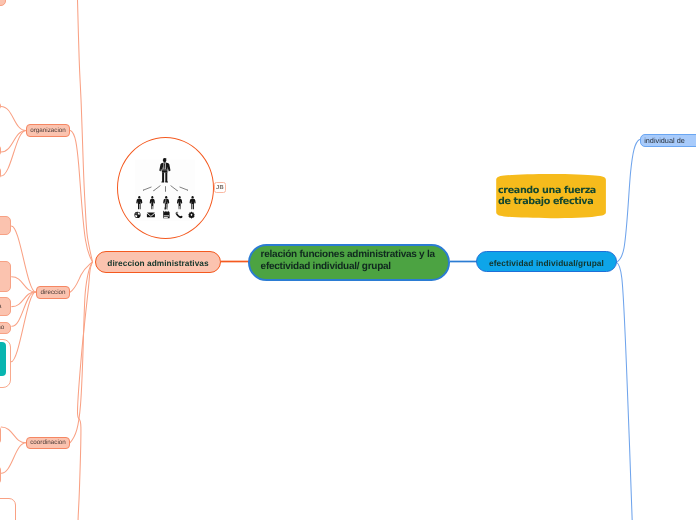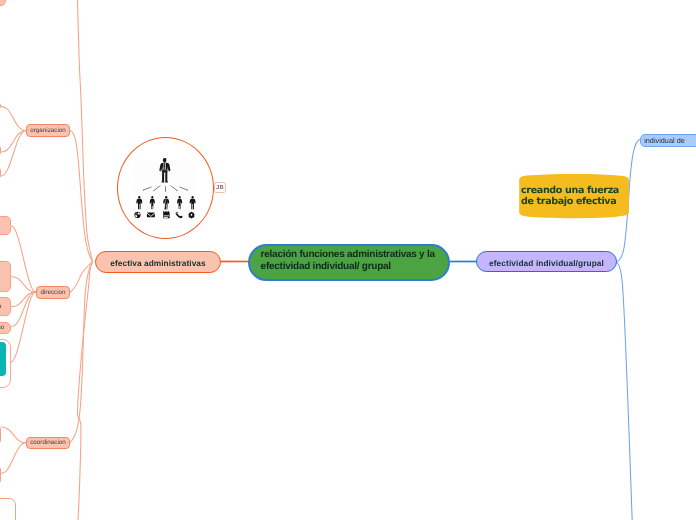--- a/index.html
+++ b/index.html
@@ -21,21 +21,21 @@
   .n-cut{color:#4a3b37;font-size:6.3px;font-family:"Liberation Sans",sans-serif;
          justify-content:flex-start;overflow:hidden;}
 
   
   .n-green{background:#4CA342;border:2px solid #2B7CD3;color:#10291f;
            border-radius:19px;font-size:10px;font-weight:bold;letter-spacing:-0.25px;
            font-family:"Liberation Sans",sans-serif;line-height:11.4px;
            white-space:normal;text-align:left;justify-content:flex-start;}
 
   
-  .n-blue{background:#c4b5fd;border:1.6px solid #1F6FD8;color:#14362c;
+  .n-blue{background:#0ea5e9;border:1.6px solid #1F6FD8;color:#14362c;
           border-radius:11px;font-size:8.3px;font-weight:bold;letter-spacing:.1px;
           font-family:"Liberation Sans",sans-serif;padding-top:4px;}
   .n-blue-small{background:#A8CBFB;border:1px solid #6AA6F2;color:#262e38;
           border-radius:5px;font-size:7.3px;letter-spacing:0;
           font-family:"Liberation Sans",sans-serif;padding-top:2px;}
 
   
   .n-yellow{color:#14472f;font-size:9.6px;font-weight:bold;white-space:normal;
             font-family:"DejaVu Sans",sans-serif;letter-spacing:-0.38px;line-height:11px;
             text-align:left;justify-content:flex-start;align-items:center;}
@@ -132,36 +132,36 @@
   <div class="node n-salmon-plain" style="left:-16px;top:424.6px;width:17.2px;height:20.8px;"></div>
   <div class="node n-salmon-plain" style="left:-16px;top:464.6px;width:17.2px;height:20.8px;"></div>
 
   <div class="node n-tealwrap" style="left:-16px;top:338.7px;width:26.8px;height:49px;">
   </div>
   <div class="node n-teal" style="left:-16px;top:342.2px;width:22.3px;height:33.7px;"></div>
 
   <div class="node" style="left:-24px;top:498.3px;width:40.3px;height:45px;border:1px solid #F9A184;border-radius:7px;"></div>
 
   <div class="node n-salmon-big" style="left:95px;top:250.5px;width:126px;height:22px;border-radius:11px;">
-    <span>efectiva administrativas</span>
+    <span>direccion administrativas</span>
   </div>
 
   <div class="node n-green" style="left:248px;top:243.5px;width:202px;height:37.5px;padding:0 0 3px 10.6px;">
     <span>relación funciones administrativas y la efectividad individual/ grupal</span>
   </div>
 
   <div class="node n-blue" style="left:476px;top:251px;width:141px;height:21px;">
     <span>efectividad individual/grupal</span>
   </div>
 
   <div class="node n-blue-small" style="left:639.9px;top:133.5px;width:70px;height:13.6px;justify-content:flex-start;padding-left:3.3px;">
     <span>individual de</span>
   </div>
 
-  <div class="node n-yellow" style="left:494px;top:171px;width:117px;height:50px;padding:0 4px;margin-left:23px;">
+  <div class="node n-yellow" style="left:494px;top:171px;width:117px;height:50px;padding:0 4px;">
     <svg class="blobsvg" width="117" height="50" viewBox="0 0 117 50">
       <path d="M2.2,9.0
                C2.2,6.4 4.5,5.3 10,4.6
                C28,2.3 87,2.3 101,4.6
                C109.6,5.3 111.9,6.4 111.9,9.0
                L111.9,41.0
                C111.9,43.6 109.6,44.7 101,45.4
                C87,47.7 28,47.7 10,45.4
                C4.5,44.7 2.2,43.6 2.2,41.0 Z" fill="#F6BB1C"></path>
     </svg>

